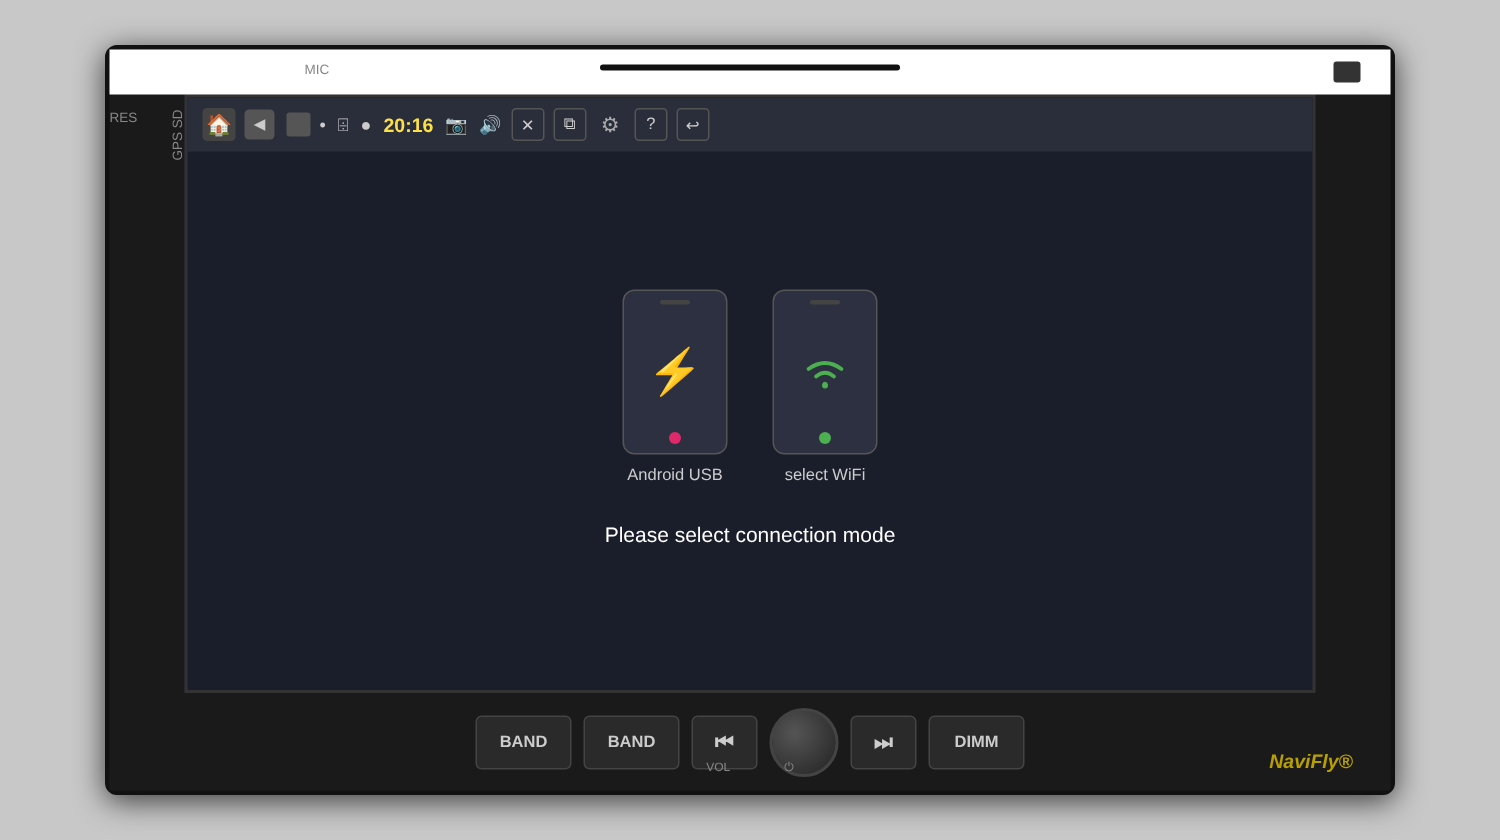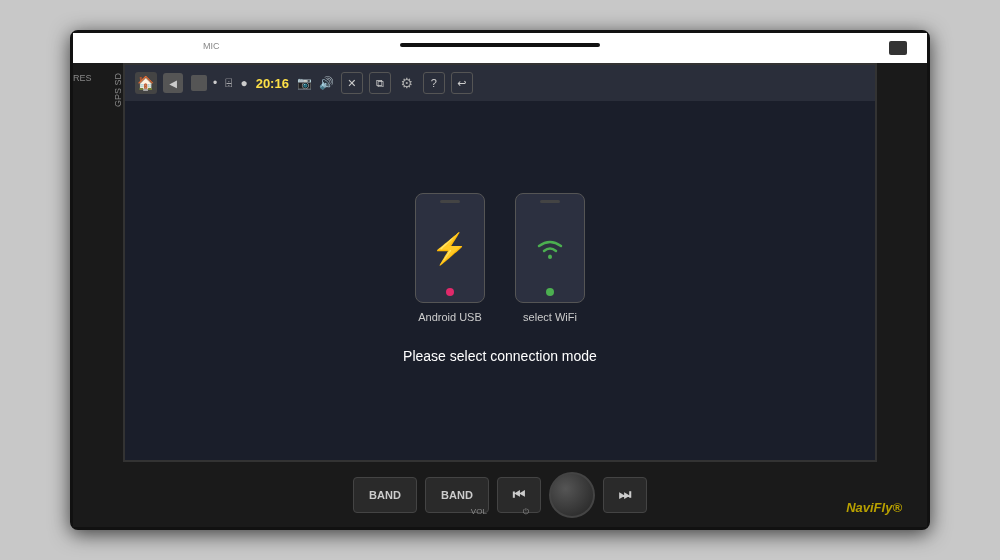--- a/index.html
+++ b/index.html
@@ -422,20 +422,21 @@
   <div class="bottom-controls">
     <button class="ctrl-button ctrl-button-wide">BAND</button>
     <button class="ctrl-button ctrl-button-wide">BAND</button>
     <button class="ctrl-button ctrl-button-icon">⏮</button>
 
     <div style="display:flex; flex-direction:column; align-items:center; gap:2px;">
       <div class="vol-knob"></div>
     </div>
 
     <button class="ctrl-button ctrl-button-icon">⏭</button>
+    <button class="ctrl-button ctrl-button-wide">DIMM</button>
 
     <div class="vol-label">
       <span>VOL</span>
       <span>⏻</span>
     </div>
 
     <div class="navifly-brand">
       <span>NaviFly</span><span>®</span>
     </div>
   </div>

